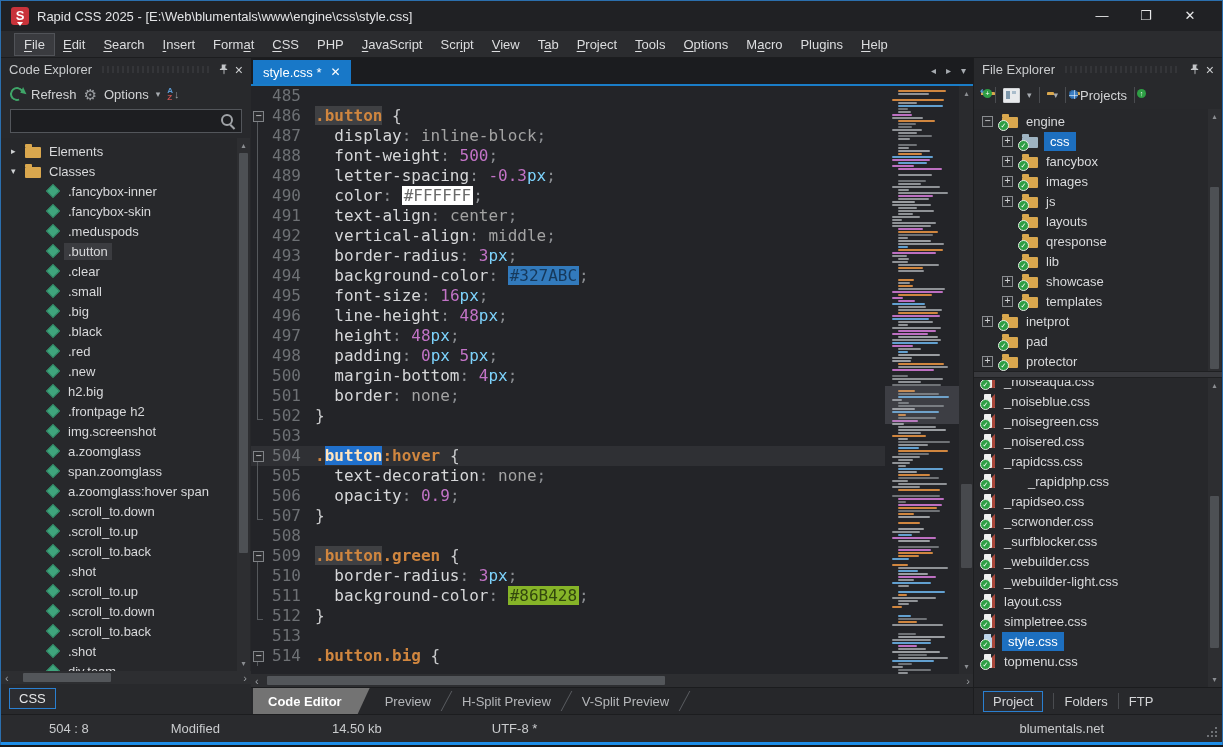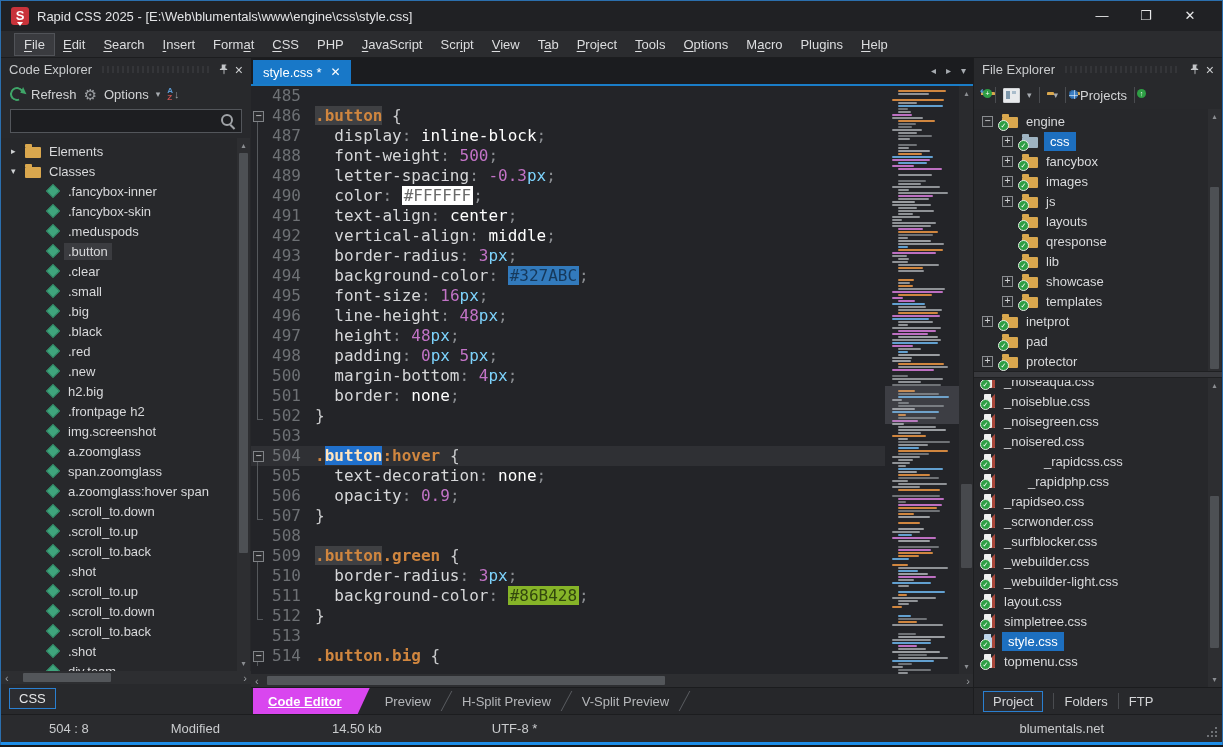--- a/index.html
+++ b/index.html
@@ -74,37 +74,37 @@
   .fold{flex:0 0 14px;position:relative;}
   .fold.m::after{content:"";position:absolute;left:6px;top:0;bottom:0;width:1px;background:#55585c;}
   .fold.s::after{content:"";position:absolute;left:6px;top:16px;bottom:0;width:1px;background:#55585c;}
   .fold.e::after{content:"";position:absolute;left:6px;top:0;height:13px;width:5px;border-left:1px solid #55585c;border-bottom:1px solid #55585c;}
   .fbox{position:absolute;left:2px;top:5px;width:9px;height:9px;border:1px solid #7f8286;background:#2b2c2f;color:#c9cacc;font-size:10px;line-height:8px;text-align:center;font-family:"DejaVu Sans Mono",monospace;}
   .lno{flex:0 0 36px;text-align:right;color:#6e7175;padding-right:4px;}
   .ecode{padding-left:10px;color:#cfd0d2;}
   .tk-sel{color:#d0863f;font-weight:bold;}
   .tk-prop{color:#d6d7d9;}
   .tk-pun{color:#8b8e92;}
-  .tk-val{color:#ffffff;}
+  .tk-val{color:#a3a3a3;}
   .tk-num{color:#c273c6;}
   .tk-unit{color:#7dd3fc;}
   .tk-brc{color:#c9cacc;}
   .tk-occ{background:#3f4043;}
   .tk-wsel{background:#2070cc;color:#ffe3bd;}
   .tk-swatch{padding:0 2px;font-weight:normal;}
   .minimap{flex:0 0 74px;position:relative;padding:4px 3px 0 7px;overflow:hidden;box-sizing:border-box;}
   .mline{height:2px;margin-bottom:1px;border-radius:1px;}
   .mview{position:absolute;left:0;right:0;top:300px;height:38px;background:rgba(165,170,178,.2);}
   .evscroll{flex:0 0 15px;background:#2a2b2e;position:relative;}
   .evscroll .arr{position:absolute;left:0;right:0;text-align:center;color:#8b8e92;font-size:8px;}
   .evscroll .thumb{position:absolute;left:2px;right:2px;background:#47494d;border-radius:1px;}
   .ehscroll{flex:0 0 13px;}
   .view-tabs{flex:0 0 26px;background:#26272a;display:flex;align-items:stretch;padding-left:2px;border-top:1px solid #1b1c1e;}
   .vtab{display:flex;align-items:center;padding:0 15px;font-size:13px;color:#b5b7ba;}
-  .vtab.active{background:#d946ef;color:#fff;font-weight:bold;clip-path:polygon(0 0,100% 0,calc(100% - 12px) 100%,0 100%);padding-right:28px;text-decoration:underline;}
+  .vtab.active{background:#737373;color:#fff;font-weight:bold;clip-path:polygon(0 0,100% 0,calc(100% - 12px) 100%,0 100%);padding-right:28px;}
   .vsep{width:1px;background:#5a5d61;margin:3px 0;transform:skewX(-28deg);}
 
   
   .right{position:absolute;top:57px;right:0;width:248px;bottom:31px;background:#28292c;display:flex;flex-direction:column;border-left:1px solid #1c1d1f;}
   .fe-toolbar{flex:0 0 28px;display:flex;align-items:center;padding:0 7px;gap:7px;font-size:13px;color:#d2d3d5;}
   .tsep{width:1px;height:16px;background:#4a4c50;}
   .badge{position:absolute;width:9px;height:9px;border-radius:50%;color:#fff;font-size:7px;line-height:9px;text-align:center;}
   .badge.green{background:#2e9e44;}
   .tbico{position:relative;flex:0 0 auto;}
   .upar{position:absolute;left:-2px;top:-7px;color:#5b9bd5;font-size:9px;font-weight:bold;}
@@ -774,21 +774,21 @@
         </div>
         <div class="frow">
           <div class="inwrap" style="padding-left: 10px;">
             <span class="ifile">
               <span class="chk" style="left: -4px; bottom: -2px;">✓</span>
             </span>
             <span class="flabel">_noisered.css</span>
           </div>
         </div>
         <div class="frow">
-          <div class="inwrap" style="padding-left: 10px; gap: 40px;">
+          <div class="inwrap" style="padding-left: 10px;">
             <span class="ifile">
               <span class="chk" style="left: -4px; bottom: -2px;">✓</span>
             </span>
             <span class="flabel">_rapidcss.css</span>
           </div>
         </div>
         <div class="frow">
           <div class="inwrap" style="padding-left: 10px; gap: 24px;">
             <span class="ifile">
               <span class="chk" style="left: -4px; bottom: -2px;">✓</span>

